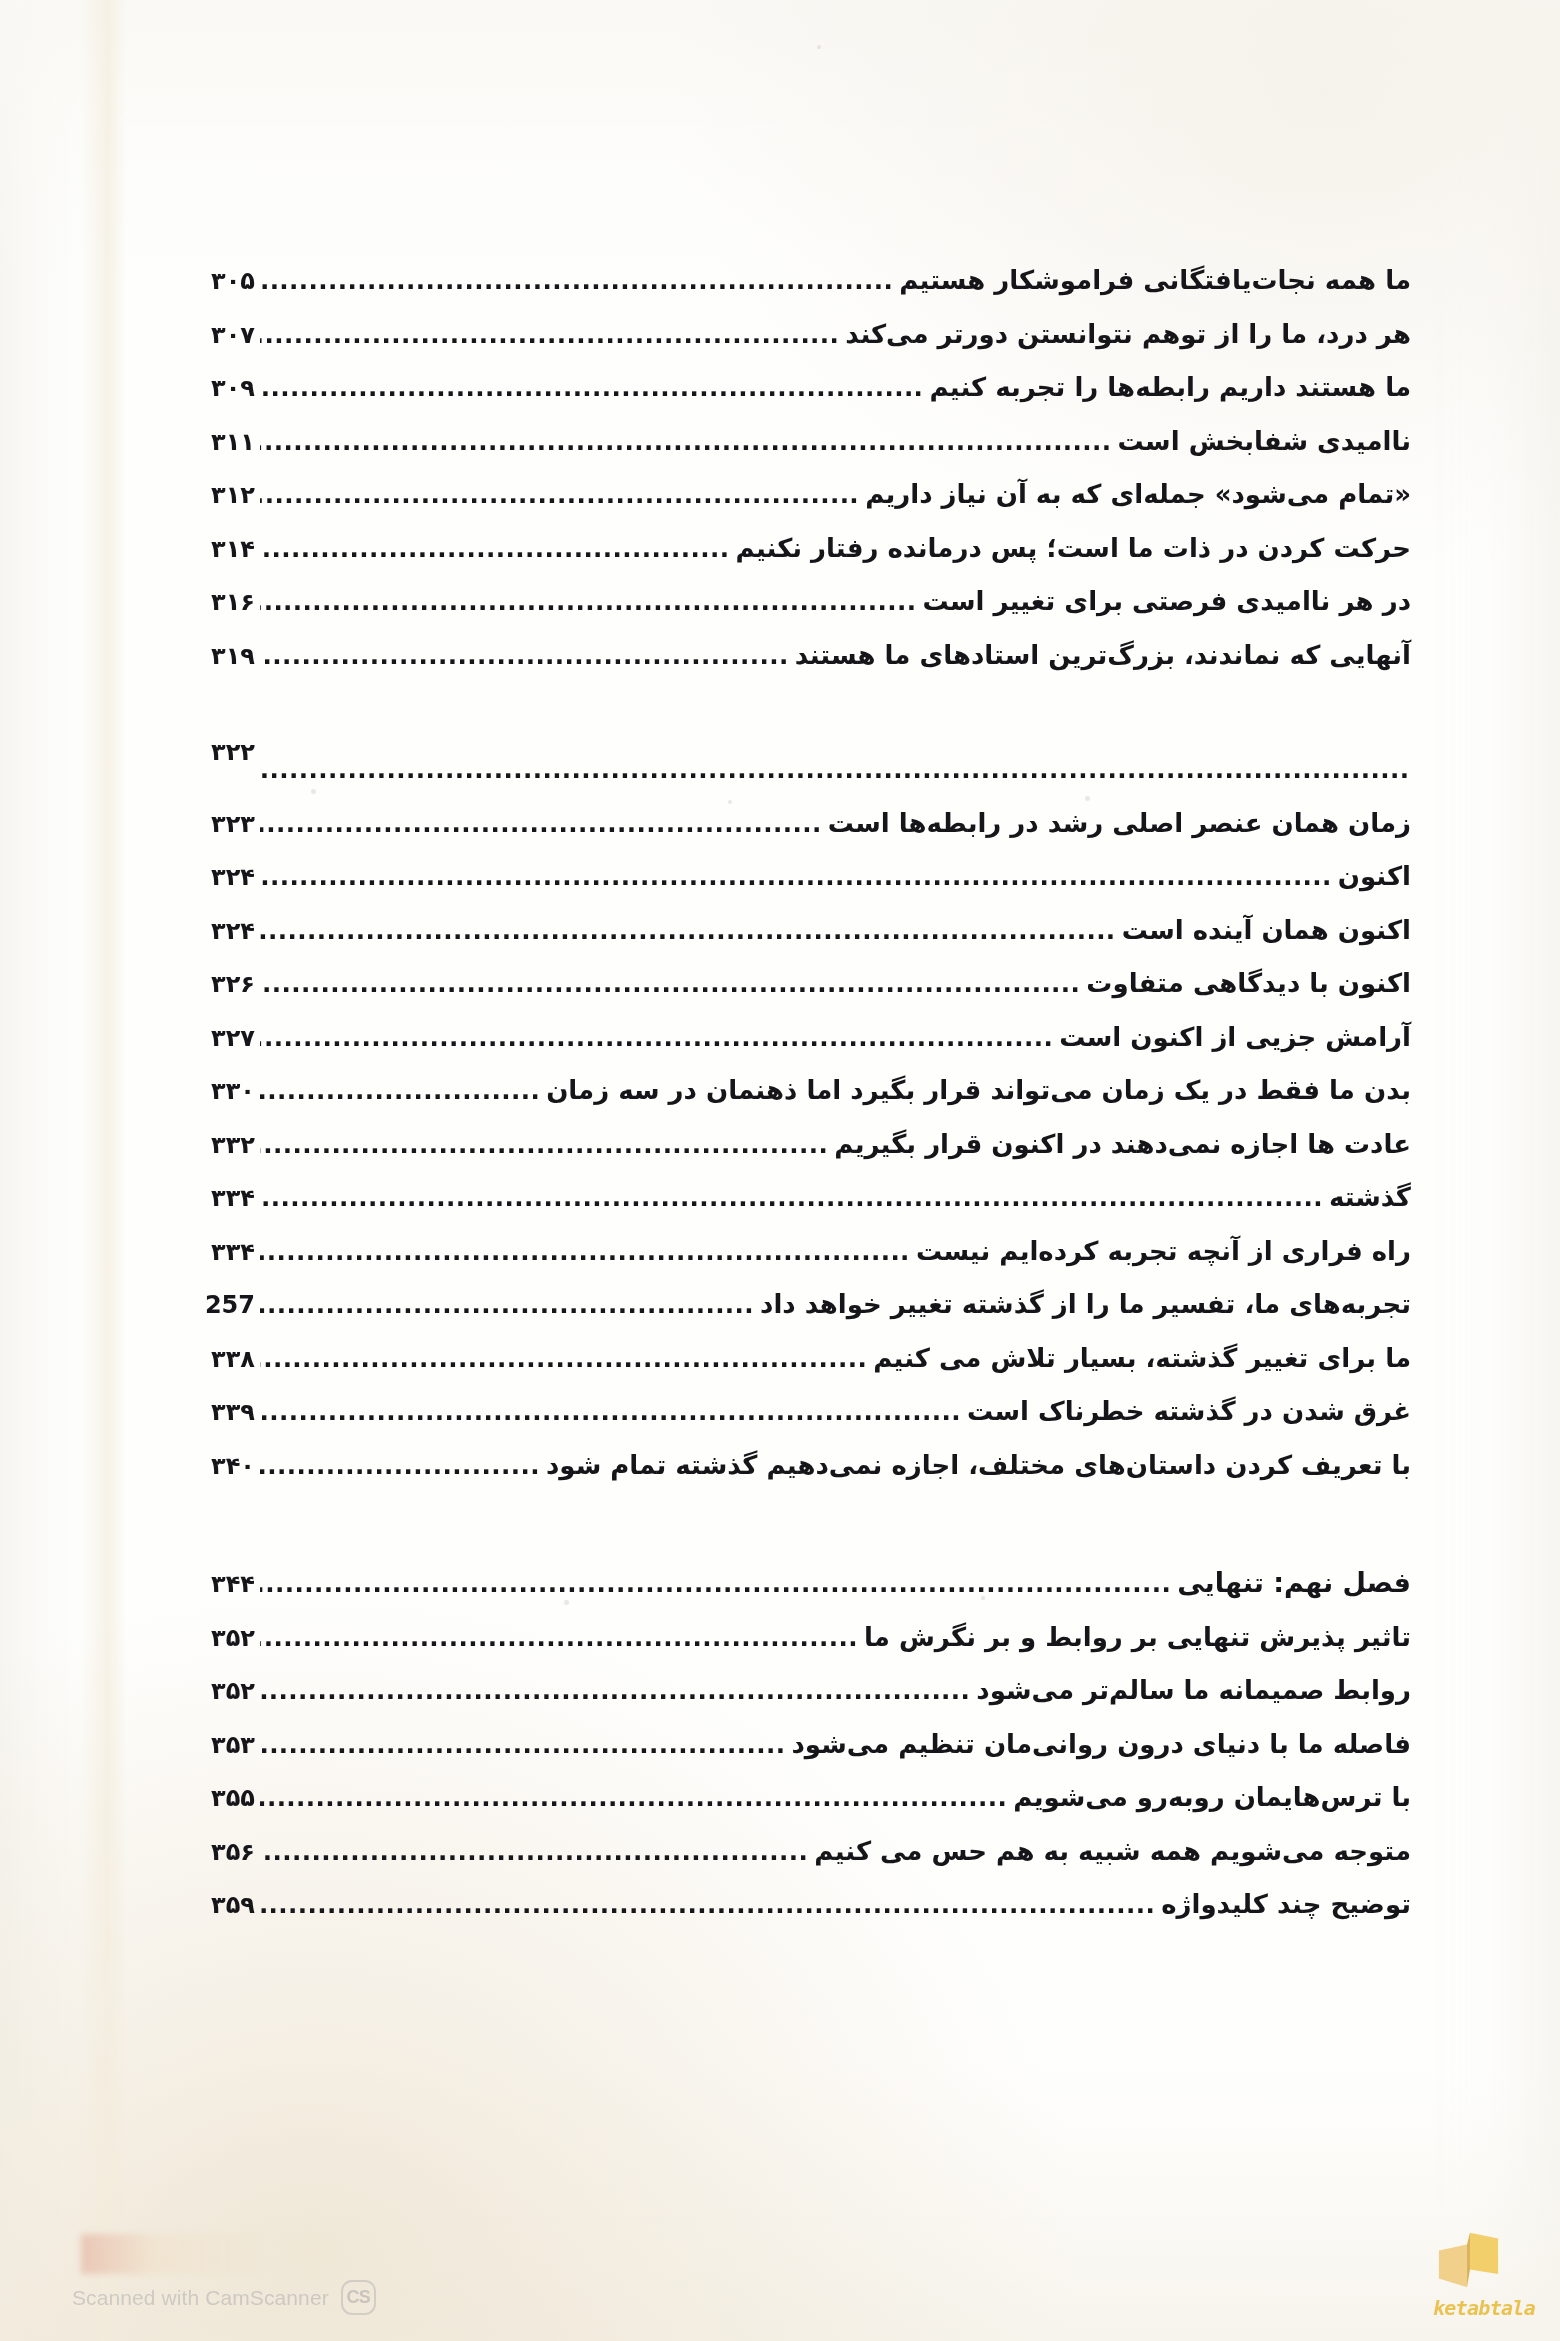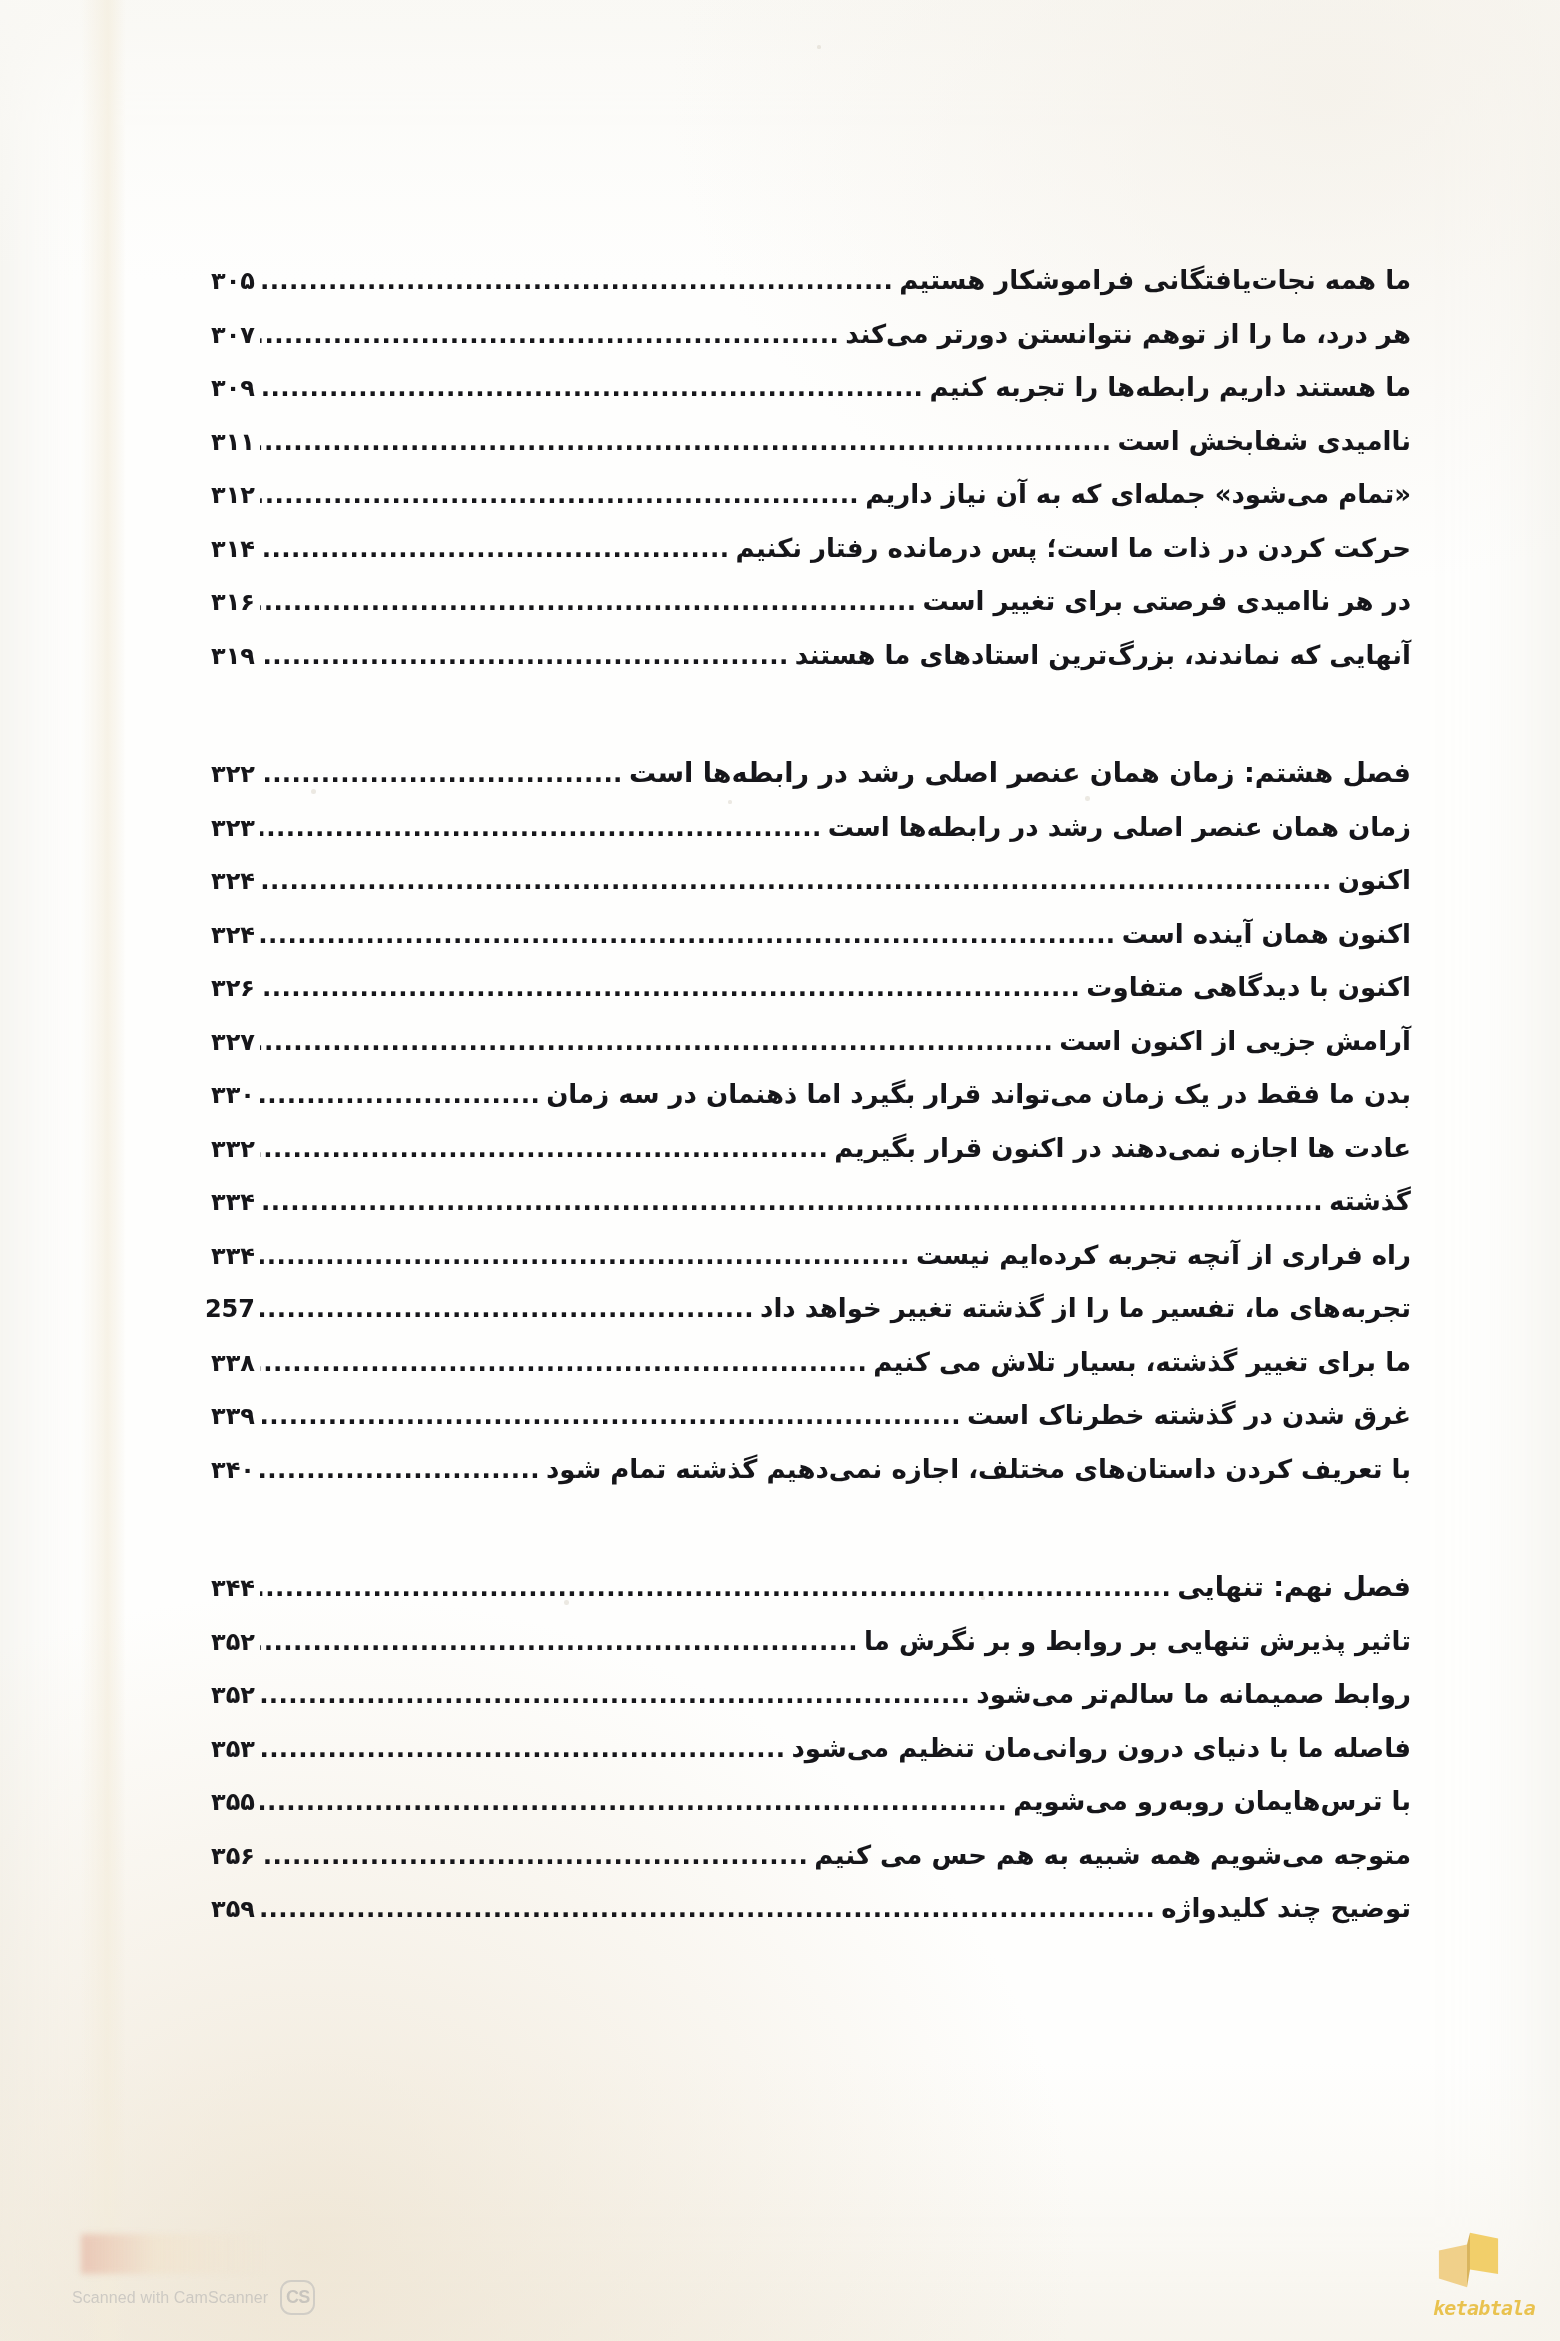--- a/index.html
+++ b/index.html
@@ -143,21 +143,21 @@
     font-size: 18px;
     font-weight: 700;
     display: flex;
     align-items: center;
     justify-content: center;
     font-family: "Liberation Sans", sans-serif;
     letter-spacing: -0.7px;
   }
   .cs-text {
     color: #b0b0b0;
-    font-size: 16px;
+    font-size: 21px;
     font-family: "Liberation Sans", sans-serif;
     letter-spacing: 0.1px;
   }
 
   
   .smudge {
     position: absolute;
     left: 82px;
     bottom: 68px;
     width: 186px;
@@ -238,21 +238,20 @@
         <span class="leader"></span>
         <span class="pageno">۳۱۶</span>
       </div>
       <div class="entry">
         <span class="title">آنهایی که نماندند، بزرگ‌ترین استادهای ما هستند</span>
         <span class="leader"></span>
         <span class="pageno">۳۱۹</span>
       </div>
       <div class="gap"></div>
       <div class="entry chapter">
-        <span class="title">فصل هشتم: زمان همان عنصر اصلی رشد در رابطه‌ها است</span>
         <span class="leader"></span>
         <span class="pageno">۳۲۲</span>
       </div>
       <div class="entry">
         <span class="title">زمان همان عنصر اصلی رشد در رابطه‌ها است</span>
         <span class="leader"></span>
         <span class="pageno">۳۲۳</span>
       </div>
       <div class="entry">
         <span class="title">اکنون</span>

